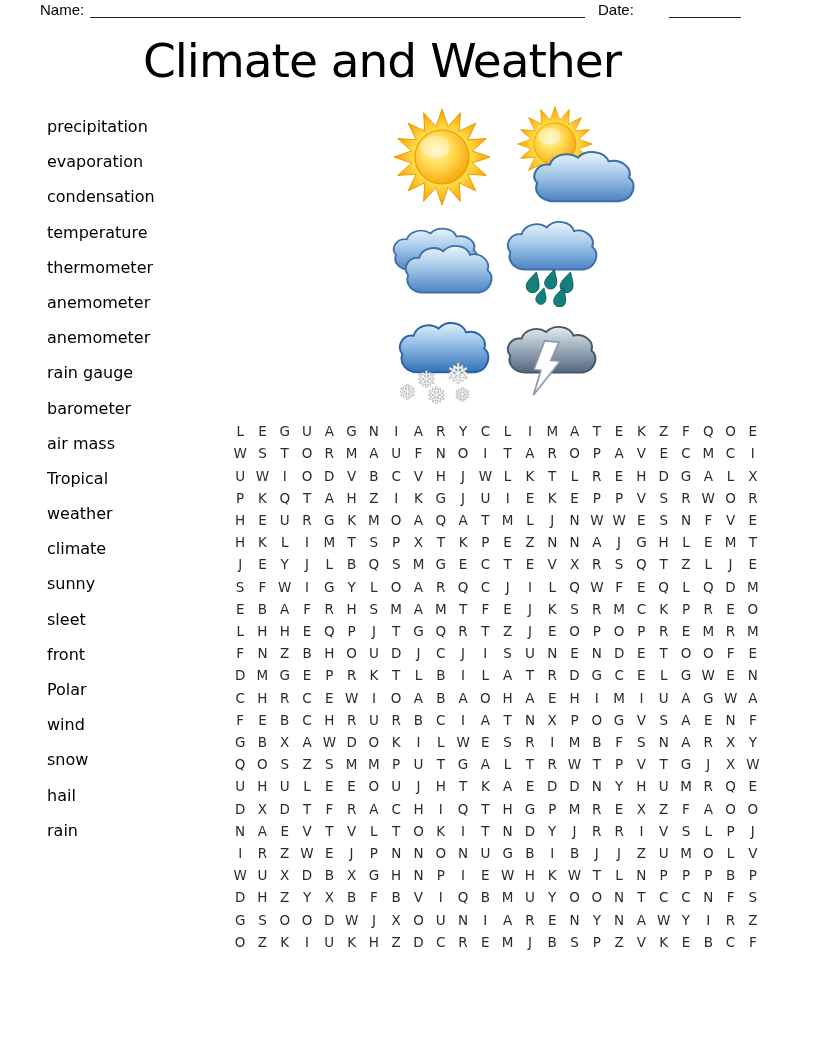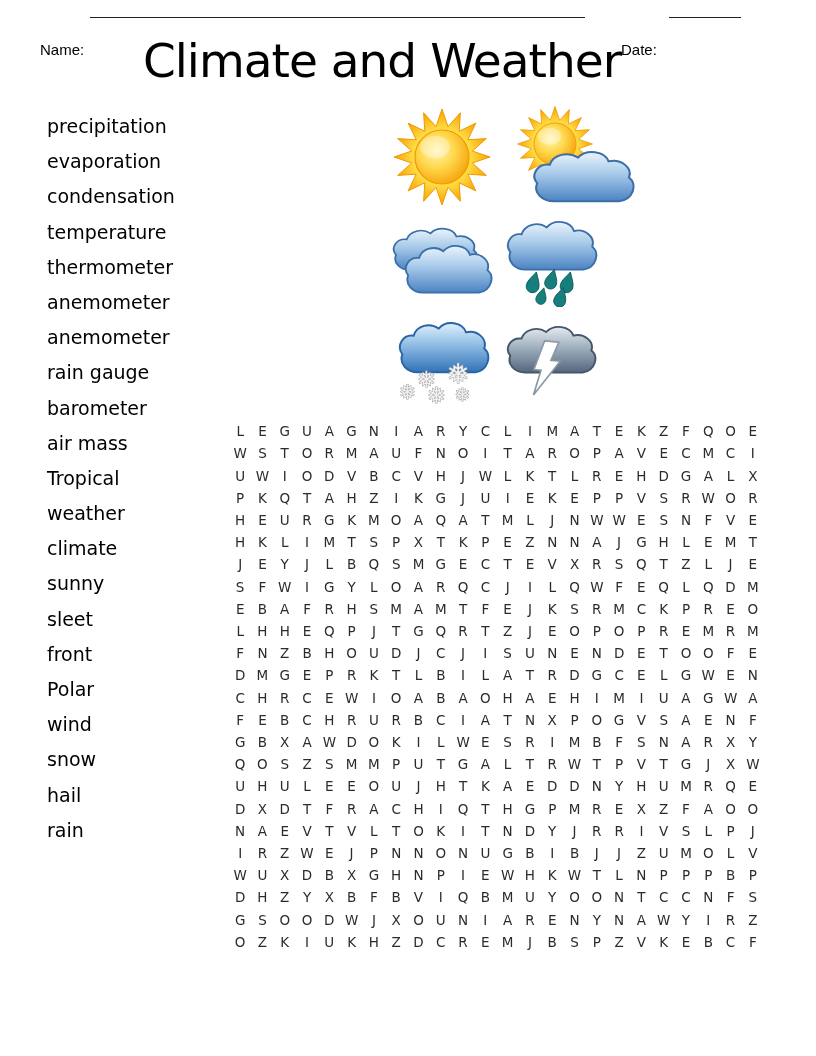--- a/index.html
+++ b/index.html
@@ -1,35 +1,35 @@
 <!DOCTYPE html>
 <html><head>
 <meta charset="utf-8">
 <style>
   html,body { margin:0; padding:0; background:#fff; }
   .page {
     position:relative; width:816px; height:1056px; background:#ffffff;
     font-family:"DejaVu Sans", sans-serif; color:#000; overflow:hidden;
   }
   
-  .hdr-label { position:absolute; top:1px; font:15px "Liberation Sans", sans-serif; color:#000;margin-top:40px; }
+  .hdr-label { position:absolute; top:1px; font:15px "Liberation Sans", sans-serif; color:#000; }
   .name-label { left:40px; }
-  .date-label { left:621px;text-align:right; }
+  .date-label { left:598px;text-align:right; }
   .blank-line { position:absolute; top:0; height:17px; border-bottom:1.6px solid #222; }
   .name-line { left:90px; width:495px; }
   .date-line { left:669px; width:72px; }
   
   .title {
     position:absolute; left:0; top:33px; width:764px; text-align:center;
     font-size:47px; font-weight:400; letter-spacing:-1px; color:#000;
   }
   
   .word-list {
     position:absolute; left:47px; top:109px; margin:0; padding:0; list-style:none;
-    font-size:19px; color:#000;
+    font-size:16px; color:#000;
   }
   .word-list li { height:35.2px; line-height:35.2px; white-space:nowrap; }
   
   .grid {
     position:absolute; left:229px; top:420px; width:535px; height:533px;
     display:grid; grid-template-rows:repeat(24,1fr);
   }
   .grid-row { display:grid; grid-template-columns:repeat(24,1fr); }
   .cell {
     display:flex; align-items:center; justify-content:center;

